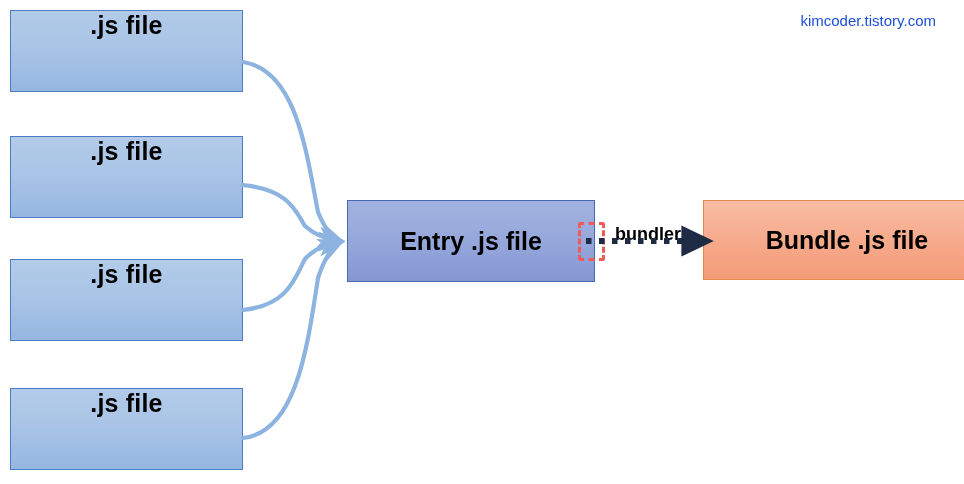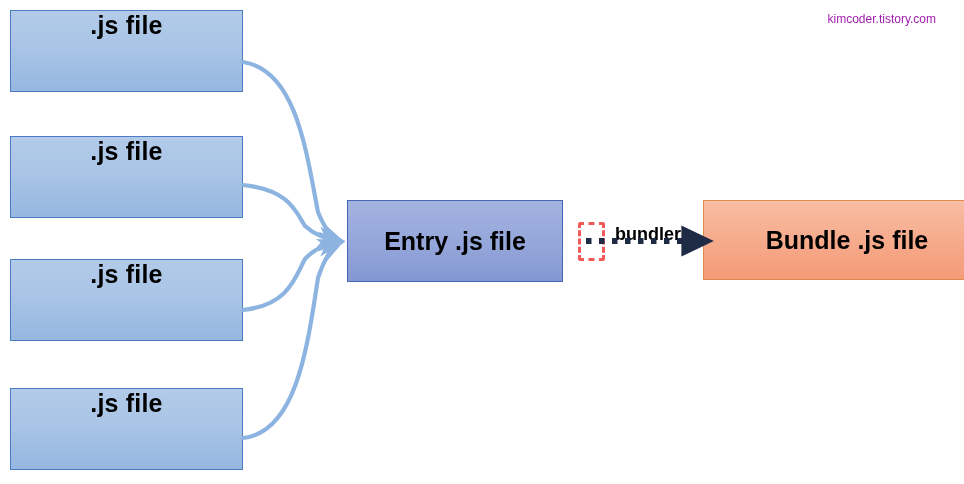--- a/index.html
+++ b/index.html
@@ -40,21 +40,21 @@
   #src-box-0 { top: 10px; }
   #src-box-1 { top: 136px; }
   #src-box-2 { top: 259px; }
   #src-box-3 { top: 388px; }
 
   
   #entry-box {
     position: absolute;
     left: 347px;
     top: 200px;
-    width: 216px;
+    width: 248px;
     height: 82px;
     box-sizing: border-box;
     border: 1.5px solid #4668b4;
     background: linear-gradient(to bottom, #a3b3e0 0%, #94a6da 55%, #8497d2 100%);
     display: flex;
     align-items: center;
     justify-content: center;
   }
   #entry-box .lbl {
     font-size: 25px;
@@ -107,22 +107,22 @@
     color: #000000;
     white-space: nowrap;
     margin-top: 24px;
   }
 
   
   #watermark {
     position: absolute;
     right: 28px;
     top: 12px;
-    font-size: 12px;
-    color: #a21caf;
+    font-size: 15px;
+    color: #1d4ed8;
     white-space: nowrap;
   }
 
   
   svg.overlay {
     position: absolute;
     left: 0;
     top: 0;
     width: 964px;
     height: 484px;

